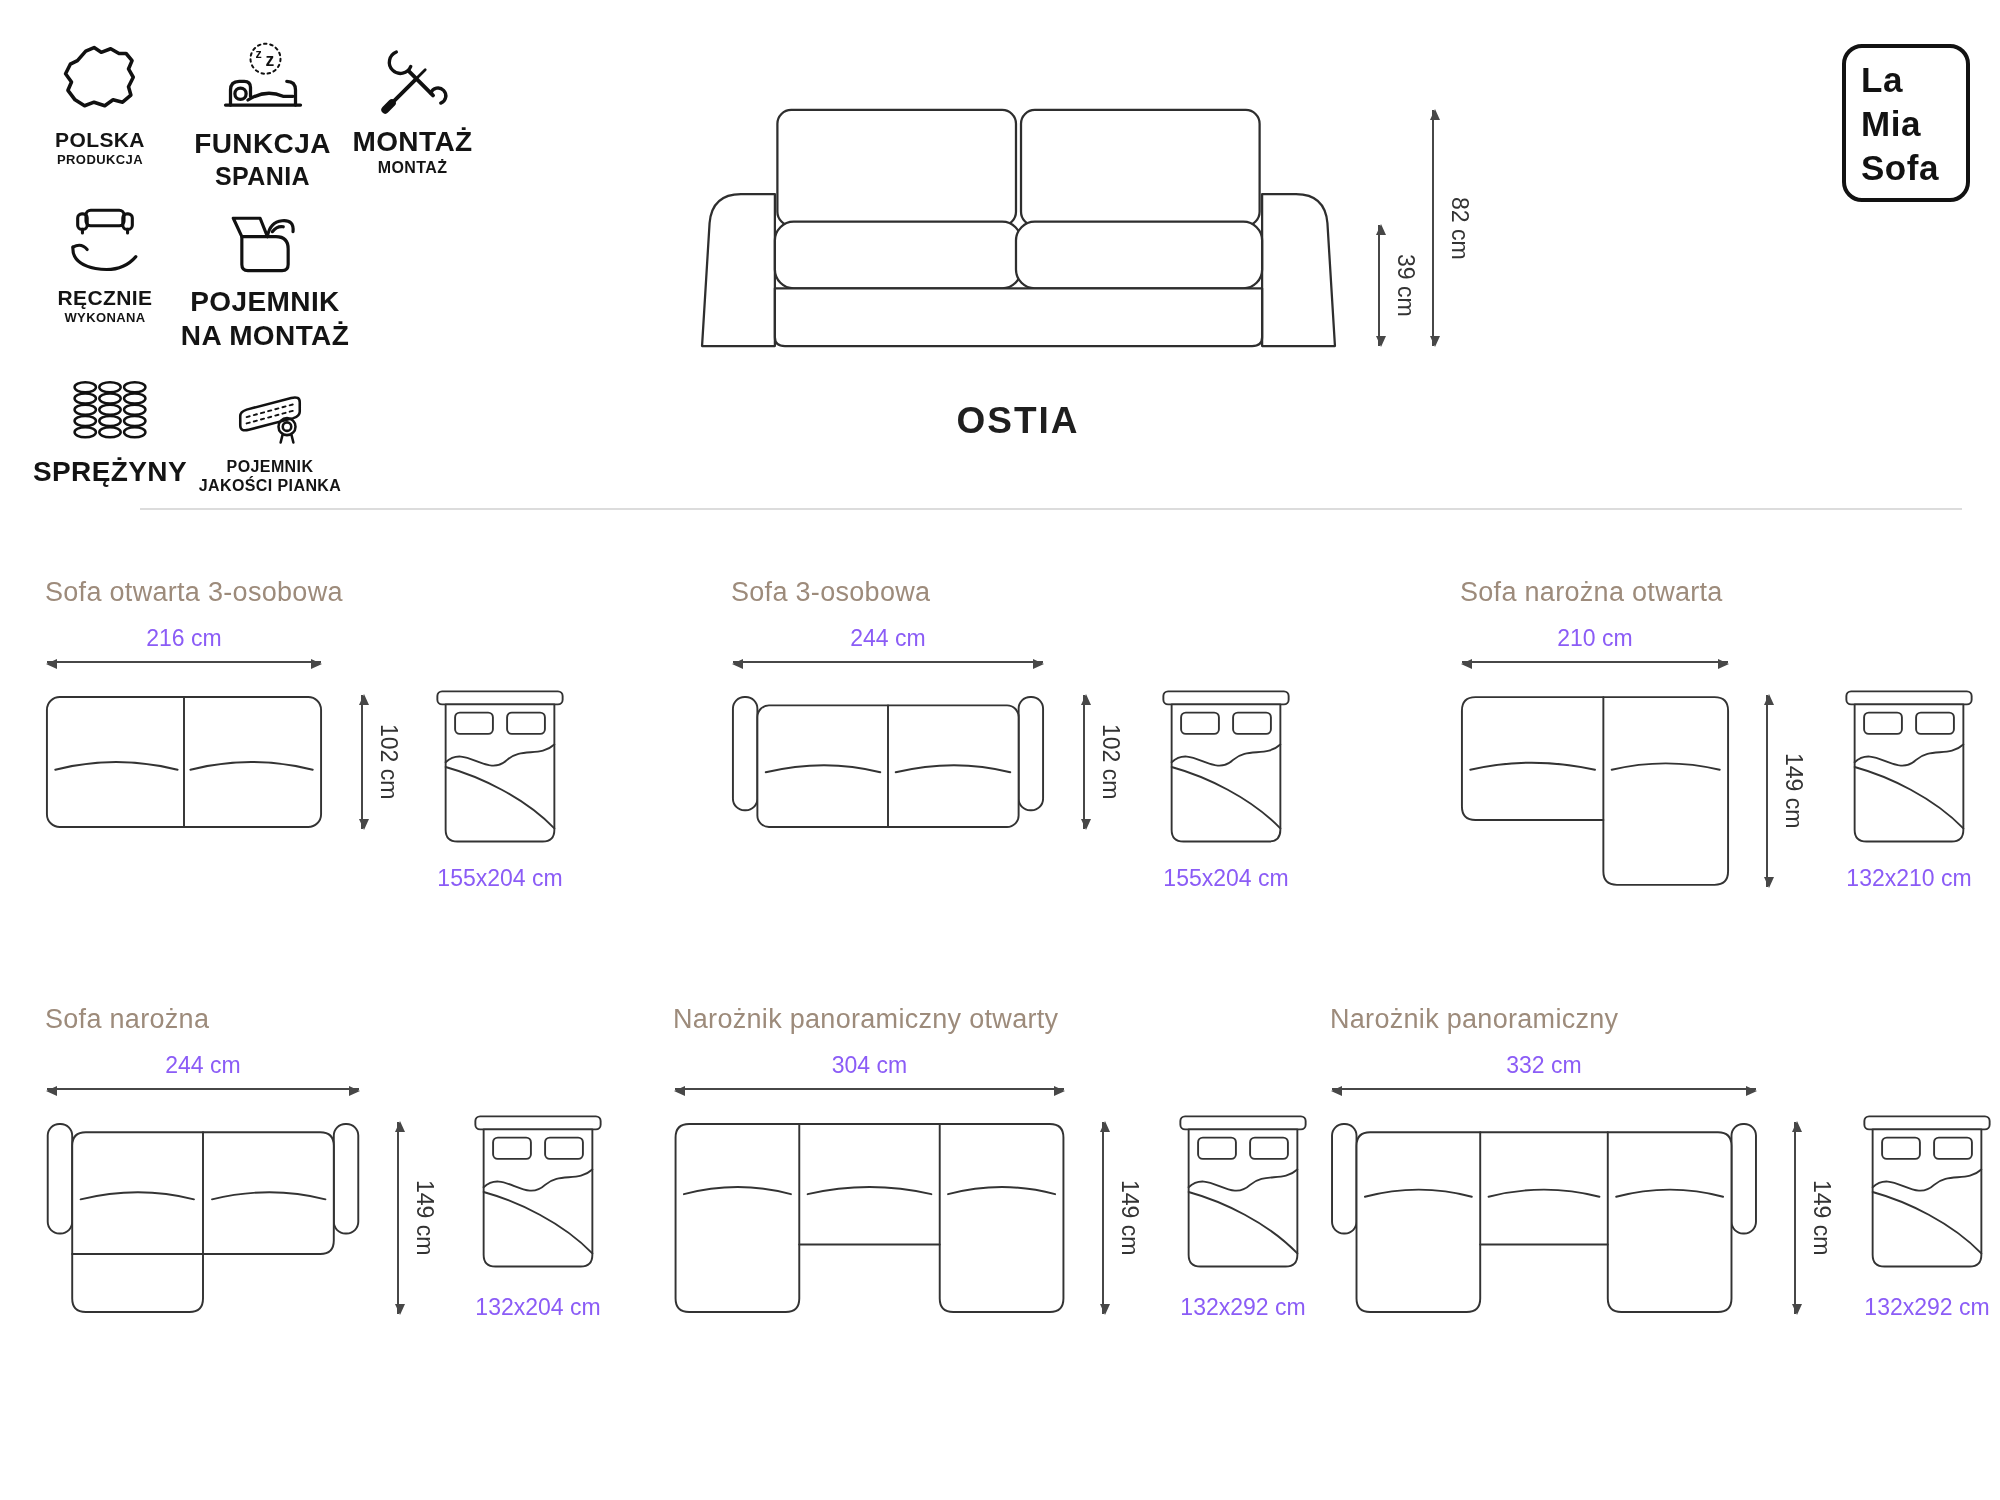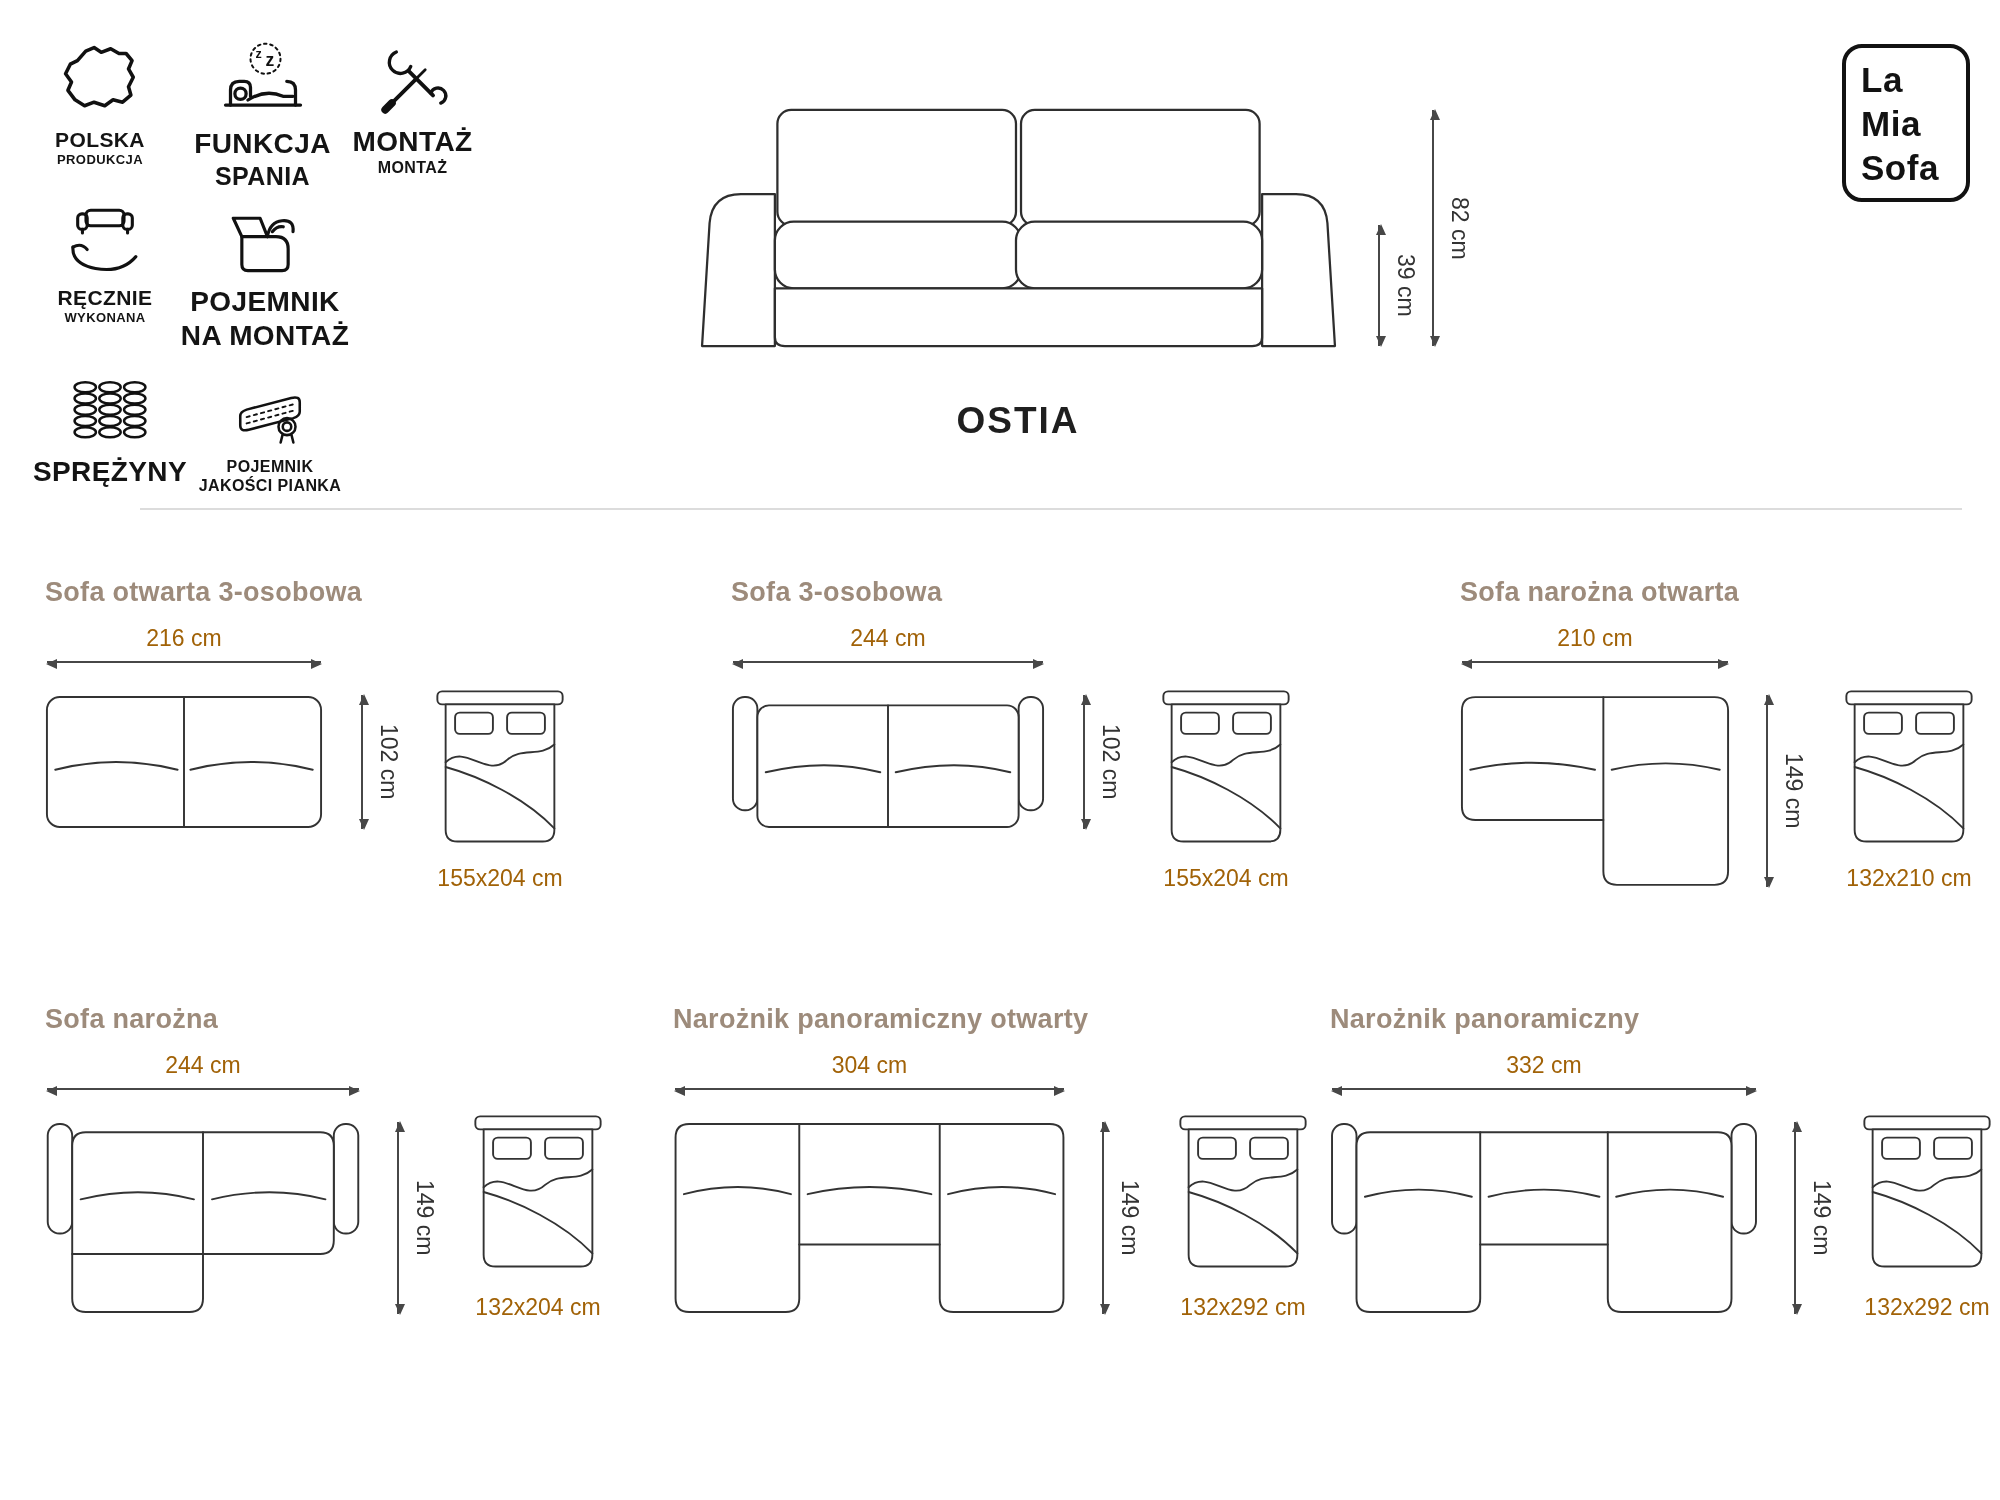--- a/index.html
+++ b/index.html
@@ -24,28 +24,28 @@
   .divider{position:absolute;left:140px;top:508px;width:1822px;height:0;border-top:2px solid #dcdcdc;}
 
   
   .harrow{position:absolute;height:0;border-top:2px solid #474747;}
   .harrow:before{content:"";position:absolute;left:-1px;top:-4px;width:0;height:0;border-top:5px solid transparent;border-bottom:5px solid transparent;border-right:11px solid #474747;}
   .harrow:after{content:"";position:absolute;right:-1px;top:-4px;width:0;height:0;border-top:5px solid transparent;border-bottom:5px solid transparent;border-left:11px solid #474747;}
   .varrow{position:absolute;width:0;border-left:2px solid #474747;}
   .varrow:before{content:"";position:absolute;top:-1px;left:-4px;width:0;height:0;border-left:5px solid transparent;border-right:5px solid transparent;border-bottom:11px solid #474747;}
   .varrow:after{content:"";position:absolute;bottom:-1px;left:-4px;width:0;height:0;border-left:5px solid transparent;border-right:5px solid transparent;border-top:11px solid #474747;}
 
-  .dim{position:absolute;font-size:23px;color:#a16207;}
+  .dim{position:absolute;font-size:23px;color:#8b5cf6;}
   .hlabel{text-align:center;white-space:nowrap;}
   .vwrap{position:absolute;display:flex;align-items:center;justify-content:center;width:30px;}
   .vlabel{writing-mode:vertical-rl;font-size:23px;color:#333;white-space:nowrap;}
 
   
   .config{position:absolute;}
-  .cfg-title{position:absolute;left:0;top:0;font-size:27px;font-weight:700;color:#9d8b7b;letter-spacing:.3px;white-space:nowrap;}
+  .cfg-title{position:absolute;left:0;top:0;font-size:27px;font-weight:400;color:#9d8b7b;letter-spacing:.3px;white-space:nowrap;}
   .drawing,.bed{position:absolute;}
 </style>
 </head>
 <body>
 
 <svg width="0" height="0" style="position:absolute" aria-hidden="true">
   <defs>
     <g id="bed-sym" fill="#fff" stroke="#333" stroke-width="1.6" stroke-linecap="round" stroke-linejoin="round">
       <rect x="2" y="2" width="106" height="11" rx="4"></rect>
       <path d="M9,13 H101 V119 Q101,129 91,129 H19 Q9,129 9,119 Z"></path>

